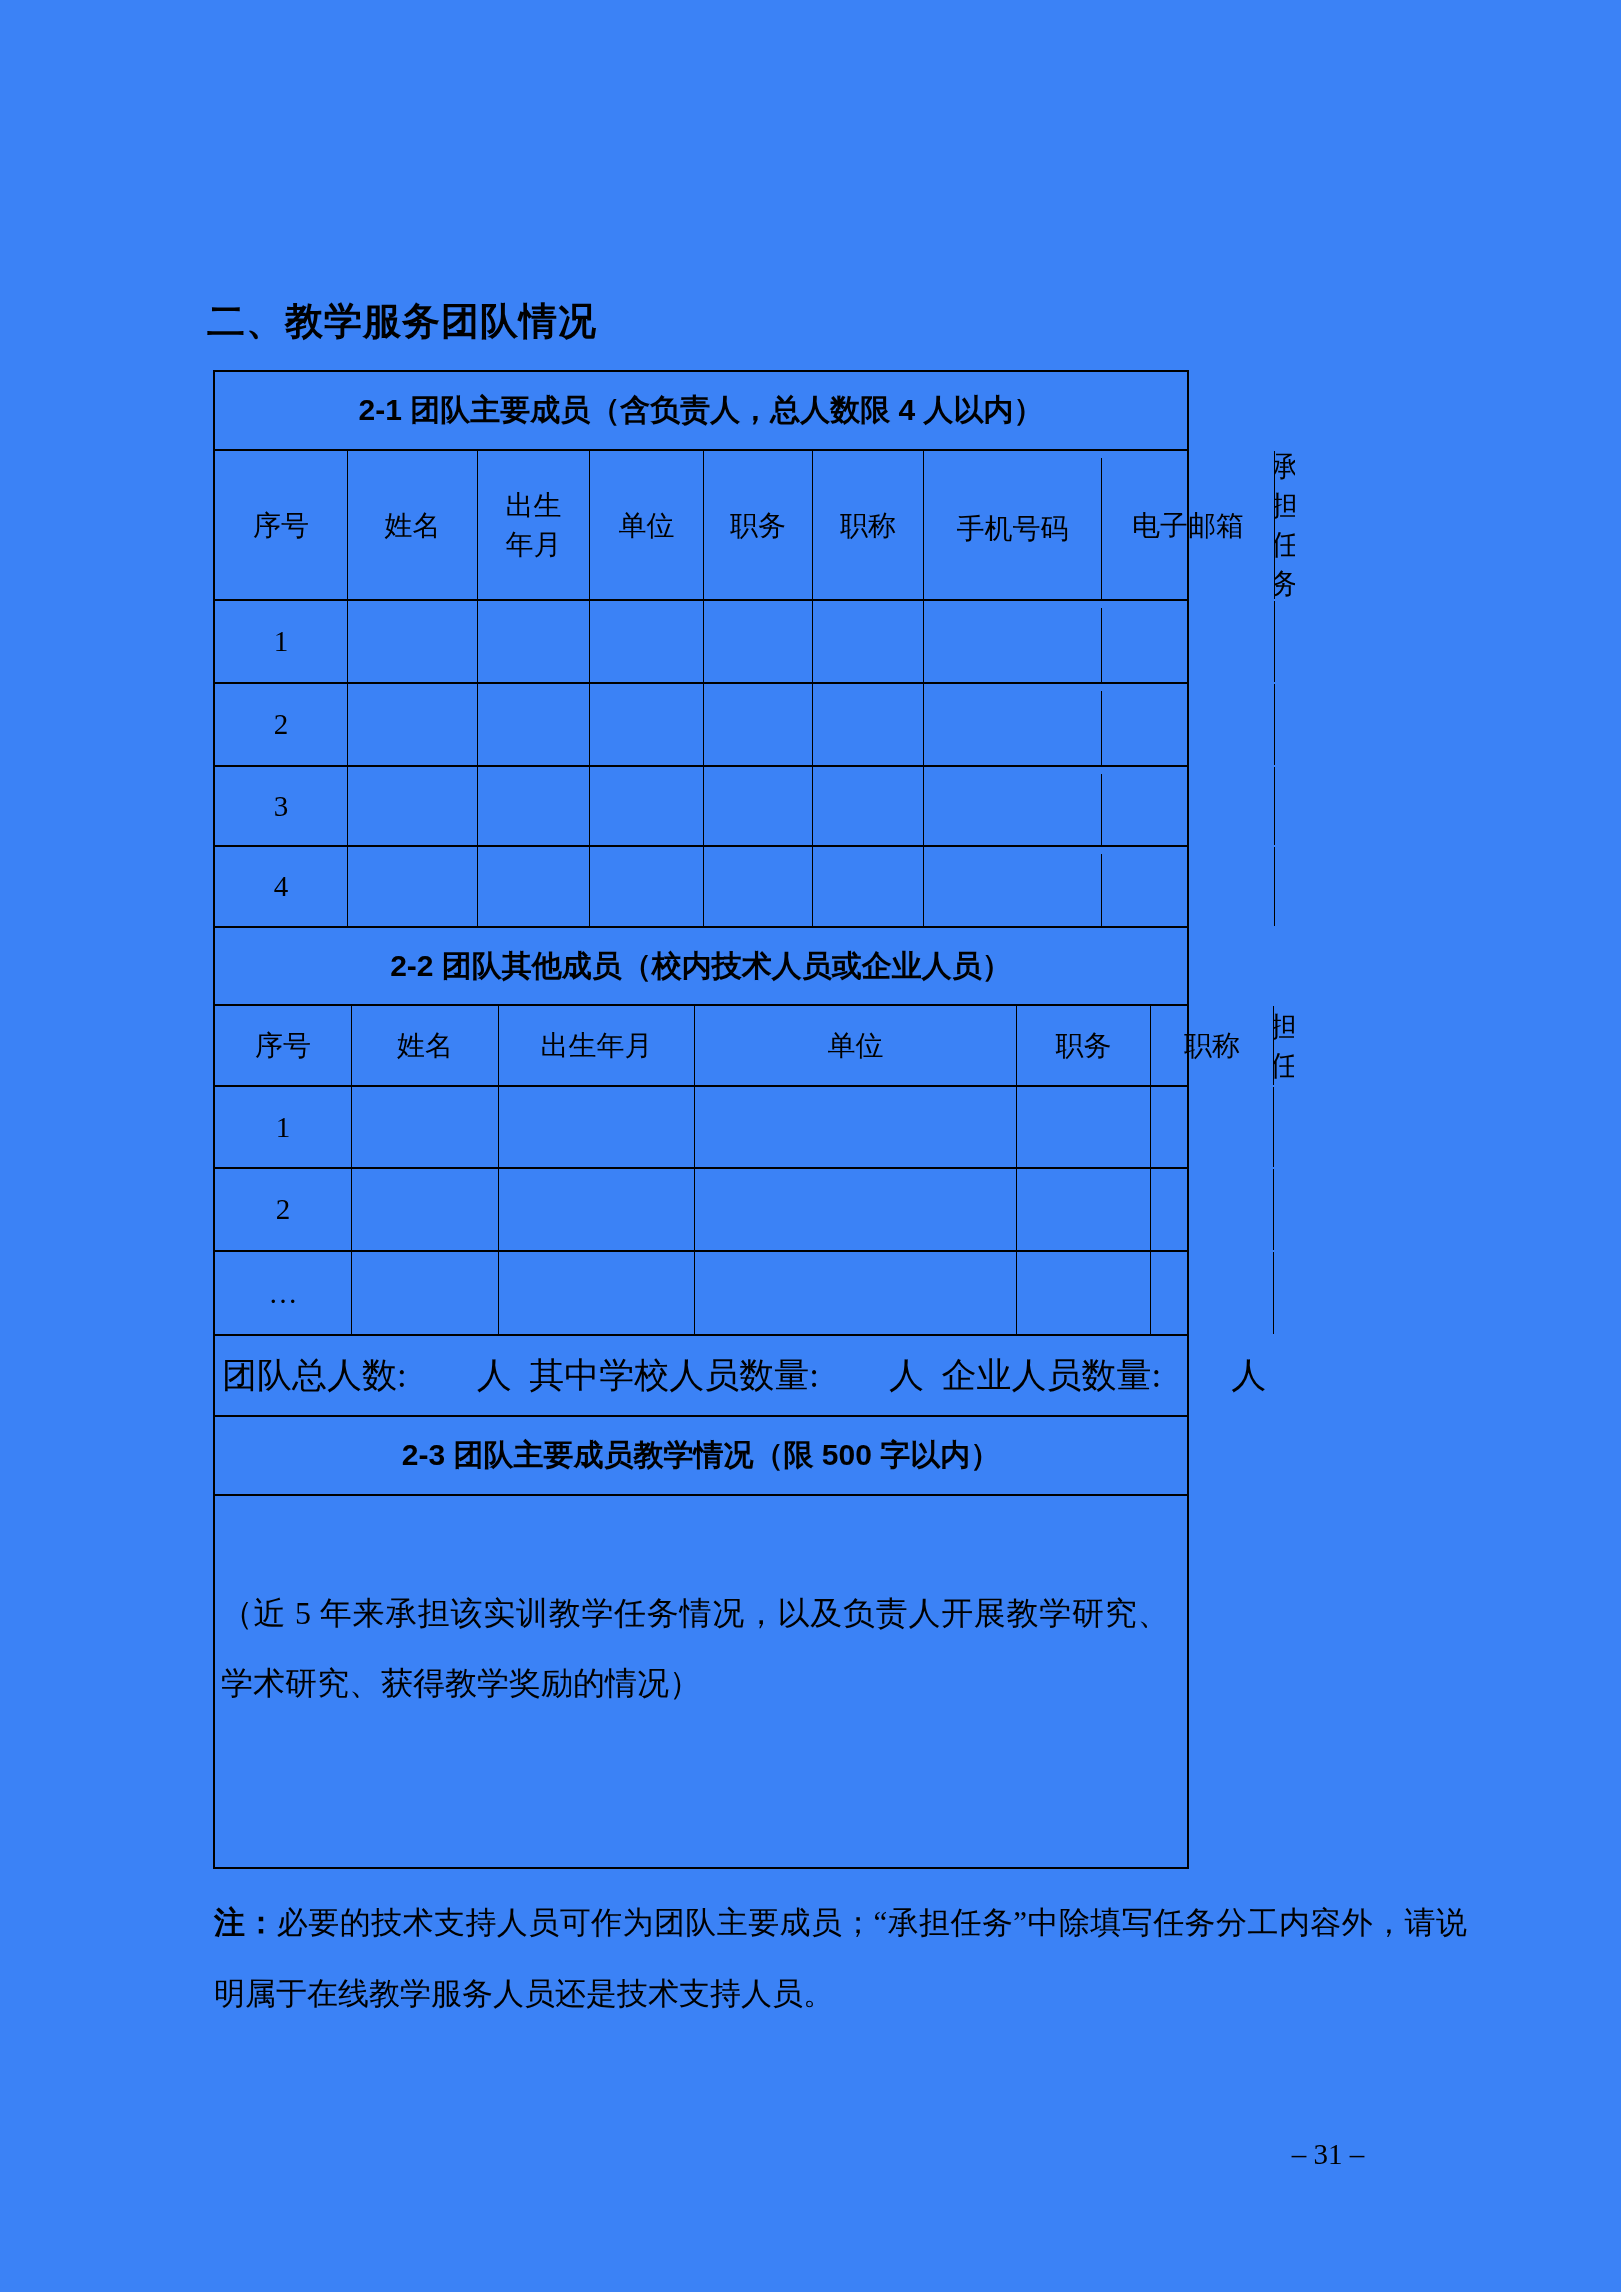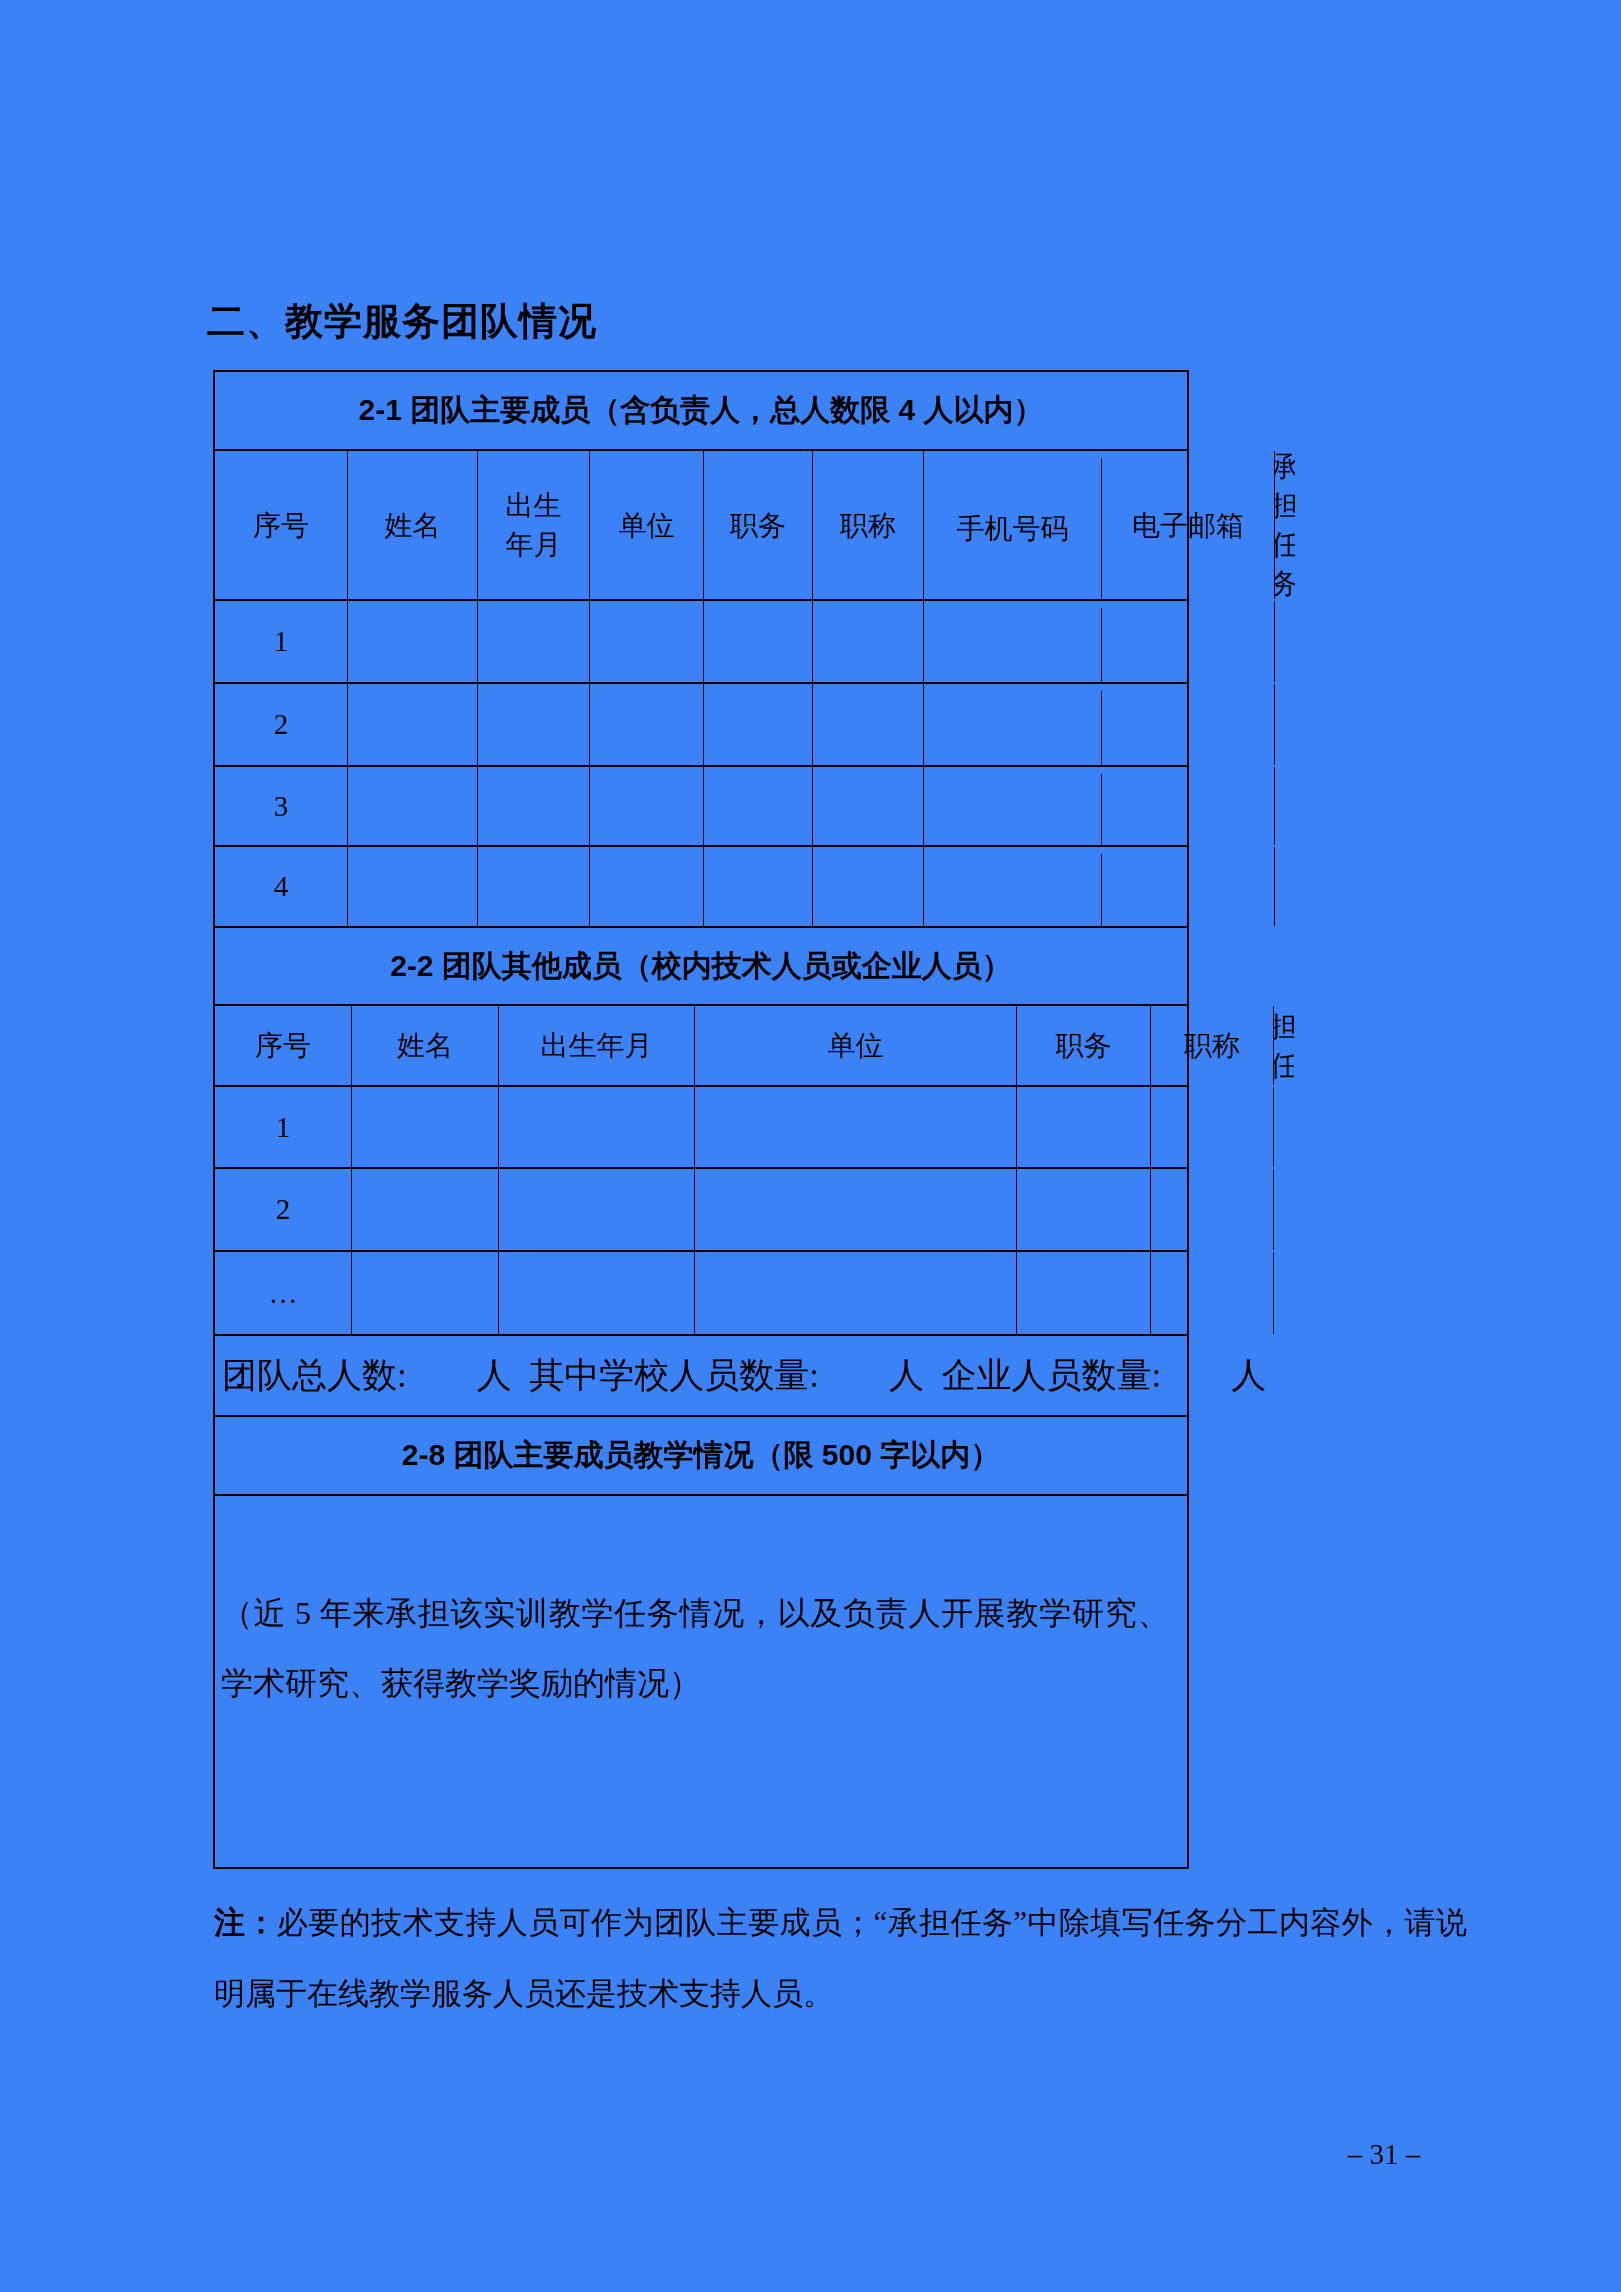--- a/index.html
+++ b/index.html
@@ -52,21 +52,21 @@
   .content-cell {
     display:block; font-size:32px; line-height:70px;
     padding:82px 17.6px 0 5.9px; text-align:justify;
   }
   .note {
     position:absolute; left:214px; top:1887px; width:1253px;
     font-size:31px; line-height:71px; text-align:justify;
   }
   .note-label { font-weight:bold; }
   .page-number {
-    position:absolute; left:1325px; top:2138px; width:118px;
+    position:absolute; left:1269px; top:2138px; width:118px;
     font-size:29px; text-align:center; white-space:nowrap;
   }
 </style>
 </head>
 <body>
 
 <div class="page">
 
   <h1 class="doc-title">二、教学服务团队情况</h1>
 
@@ -166,21 +166,21 @@
       <div class="tcell g7-2"></div>
       <div class="tcell g7-3"></div>
       <div class="tcell g7-4"></div>
       <div class="tcell g7-5"></div>
       <div class="tcell g7-6"></div>
       <div class="tcell g7-7"></div>
     </div>
 
     <div class="trow totals-row" style="height:81px">团队总人数:　　人  其中学校人员数量:　　人  企业人员数量:　　人</div>
 
-    <div class="trow sec-title" style="height:79px">2-8 团队主要成员教学情况（限 500 字以内）</div>
+    <div class="trow sec-title" style="height:79px">2-3 团队主要成员教学情况（限 500 字以内）</div>
 
     <div class="trow content-cell" style="height:371px">（近 5 年来承担该实训教学任务情况，以及负责人开展教学研究、学术研究、获得教学奖励的情况）</div>
 
   </div>
 
   <div class="note"><span class="note-label">注：</span><span>必要的技术支持人员可作为团队主要成员；“承担任务”中除填写任务分工内容外，请说明属于在线教学服务人员还是技术支持人员。</span></div>
 
   <div class="page-number">– 31 –</div>
 
 </div>

